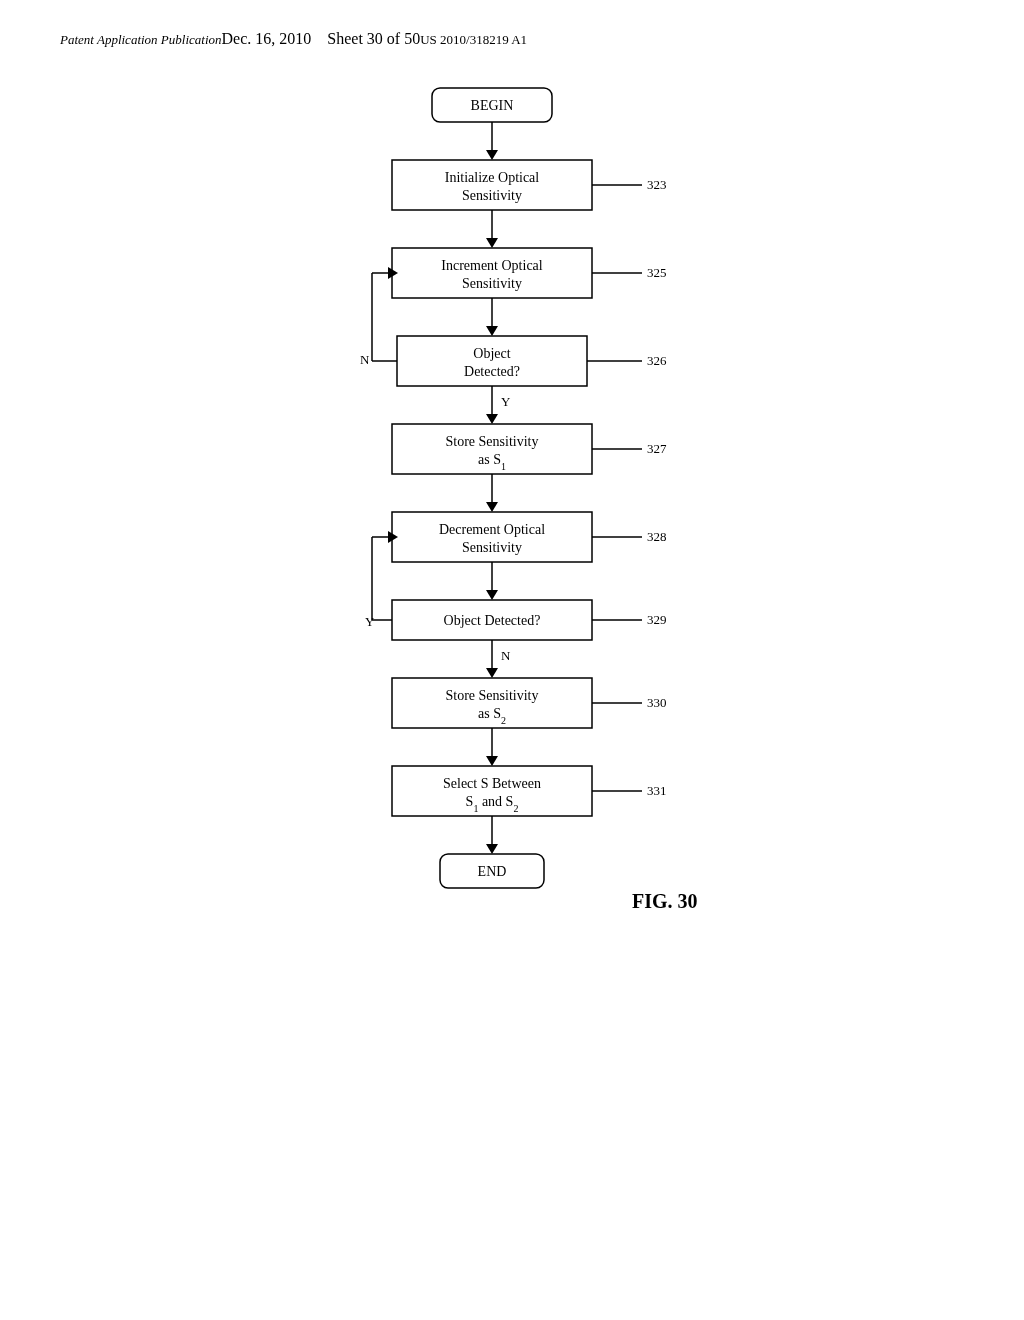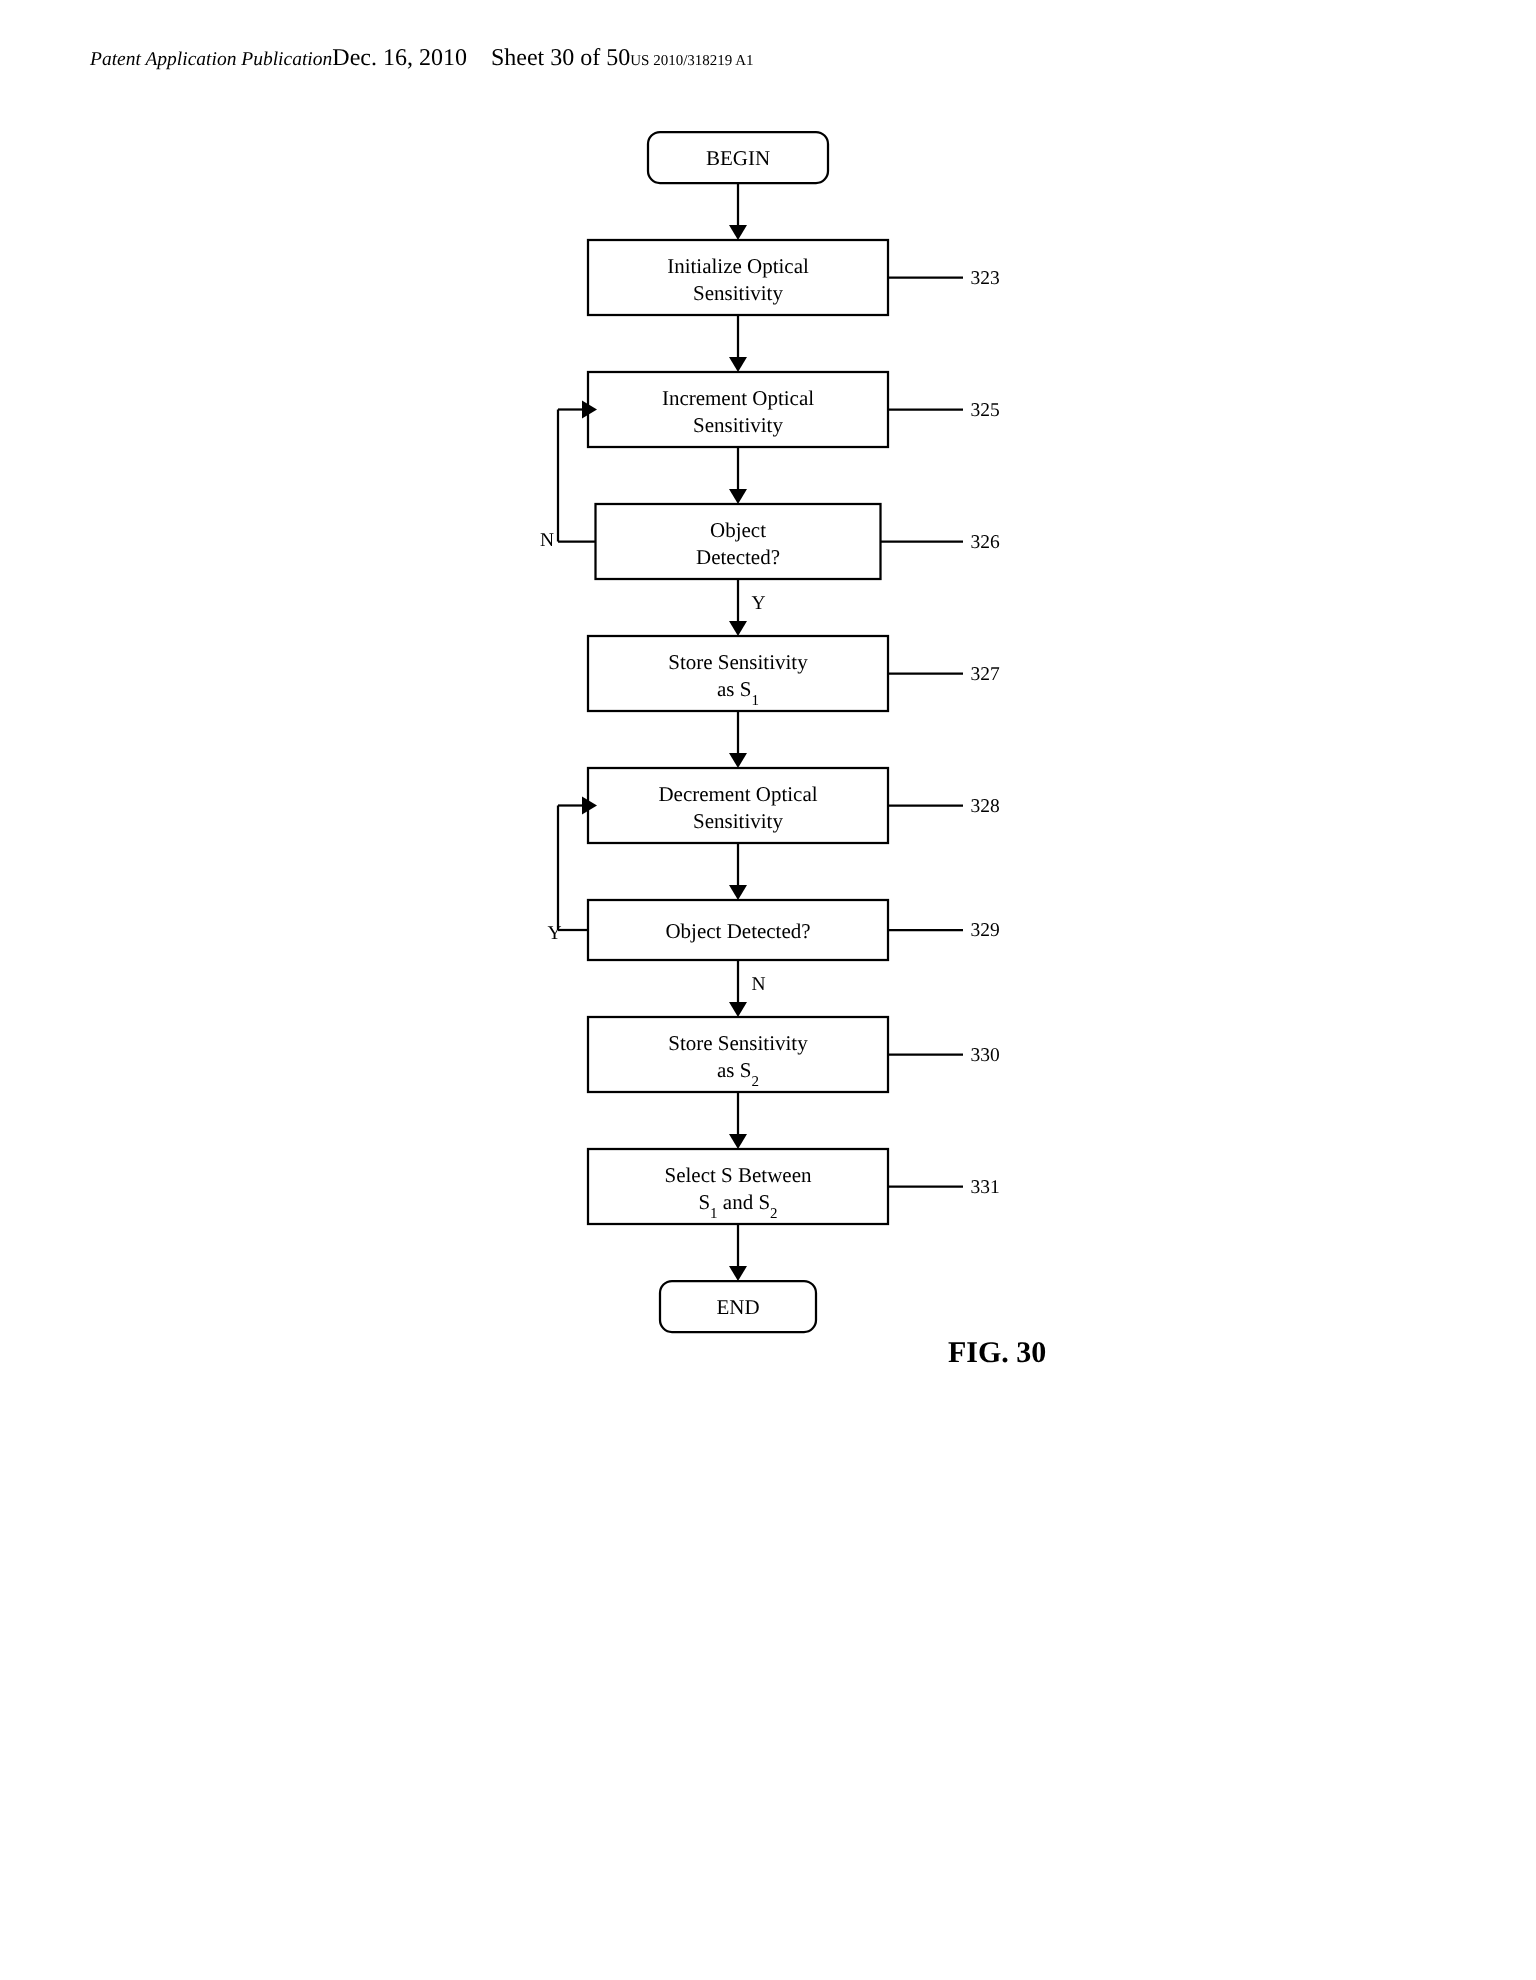--- a/index.html
+++ b/index.html
@@ -22,21 +22,21 @@
     .header-left {
       font-style: italic;
       font-size: 13px;
     }
 
     .header-center {
       font-size: 16px;
     }
 
     .header-right {
-      font-size: 10px;
+      font-size: 13px;
     }
 
     svg.flowchart-svg {
       display: block;
       margin: 0 auto;
     }
   </style>
 </head>
 <body>
 

